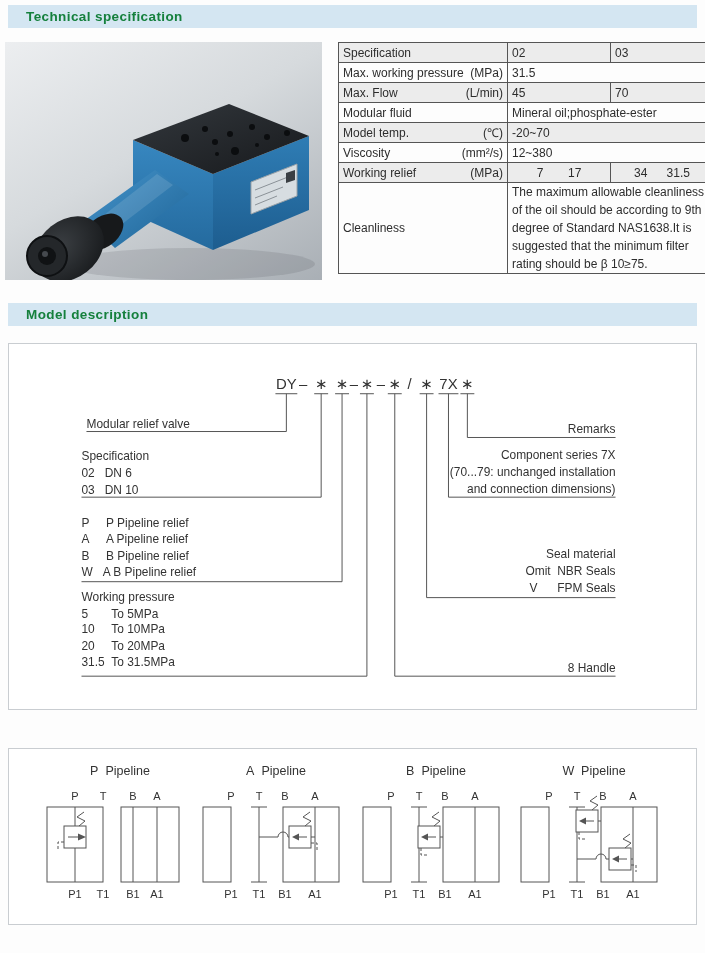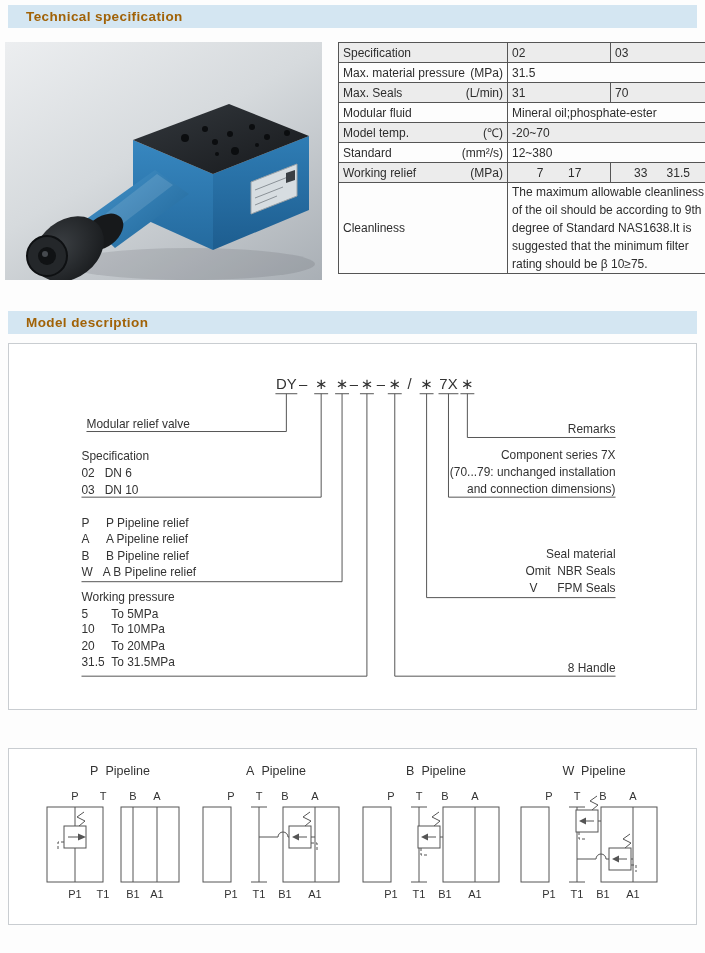--- a/index.html
+++ b/index.html
@@ -1,19 +1,19 @@
 <!DOCTYPE html>
 <html><head>
 <meta charset="utf-8">
 <style>
   html,body{margin:0;padding:0;background:#fff;}
   #page{position:relative;width:705px;height:953px;background:#fdfdfd;overflow:hidden;
         font-family:"Liberation Sans",sans-serif;color:#333;}
   .hdr{position:absolute;left:8px;width:689px;height:23px;background:#d4e6f2;
-       color:#a16207;font-weight:bold;font-size:13.5px;line-height:23px;
+       color:#15803d;font-weight:bold;font-size:13.5px;line-height:23px;
        padding-left:18px;box-sizing:border-box;letter-spacing:.4px;}
   .photo{position:absolute;left:5px;top:42px;width:317px;height:238px;
          background:linear-gradient(150deg,#eceef0 0%,#d6dadd 45%,#a9afb5 100%);}
   table.spec{position:absolute;left:338px;top:42px;width:365px;border-collapse:collapse;
              font-size:12px;color:#2d2d2d;table-layout:fixed;}
   table.spec td{border:1px solid #555;height:19px;padding:0 4px;overflow:hidden;}
   table.spec tr.shade td{background:#ececec;}
   td.lblc{width:160px;}
   .lc{display:flex;justify-content:space-between;align-items:center;width:100%;}
   td.val{text-align:left;width:94px;}
@@ -100,34 +100,34 @@
               <span>Specification</span>
               <span></span>
             </div>
           </td>
       <td class="val">02</td>
       <td class="val">03</td>
     </tr>
     <tr>
       <td class="lblc">
             <div class="lc">
-              <span>Max. material pressure</span>
+              <span>Max. working pressure</span>
               <span>(MPa)</span>
             </div>
           </td>
       <td class="val" colspan="2">31.5</td>
     </tr>
     <tr class="shade">
       <td class="lblc">
             <div class="lc">
-              <span>Max. Seals</span>
+              <span>Max. Flow</span>
               <span>(L/min)</span>
             </div>
           </td>
-      <td class="val">31</td>
+      <td class="val">45</td>
       <td class="val">70</td>
     </tr>
     <tr>
       <td class="lblc">
             <div class="lc">
               <span>Modular fluid</span>
               <span></span>
             </div>
           </td>
       <td class="val" colspan="2">Mineral oil;phosphate-ester</td>
@@ -137,59 +137,59 @@
             <div class="lc">
               <span>Model temp.</span>
               <span>(℃)</span>
             </div>
           </td>
       <td class="val" colspan="2">-20~70</td>
     </tr>
     <tr>
       <td class="lblc">
             <div class="lc">
-              <span>Standard</span>
+              <span>Viscosity</span>
               <span>(mm²/s)</span>
             </div>
           </td>
       <td class="val" colspan="2">12~380</td>
     </tr>
     <tr class="shade">
       <td class="lblc">
             <div class="lc">
               <span>Working relief</span>
               <span>(MPa)</span>
             </div>
           </td>
       <td class="val">
             <div class="dual">
               <span>7</span>
               <span>17</span>
             </div>
           </td>
       <td class="val">
             <div class="dual">
-              <span>33</span>
+              <span>34</span>
               <span>31.5</span>
             </div>
           </td>
     </tr>
     <tr>
       <td class="lblc">
             <div class="lc">
               <span>Cleanliness</span>
               <span></span>
             </div>
           </td>
       <td class="clean" colspan="2">The maximum allowable cleanliness of the oil should be according to 9th degree of Standard NAS1638.It is suggested that the minimum filter rating should be β 10≥75.</td>
     </tr>
   </tbody>
     </table>
 
-  <div class="hdr" style="top:311px">Model description</div>
+  <div class="hdr" style="top:303px">Model description</div>
 
   <div class="box" id="mbox">
     <svg width="687" height="365" viewBox="0 0 689 367">
       <g font-size="15" text-anchor="middle" fill="#222">
         <text x="278" y="45">DY</text>
         <text x="295" y="45">–</text>
         <text x="313" y="45">∗</text>
         <text x="334" y="45">∗</text>
         <text x="346" y="45">–</text>
         <text x="359" y="45">∗</text>

